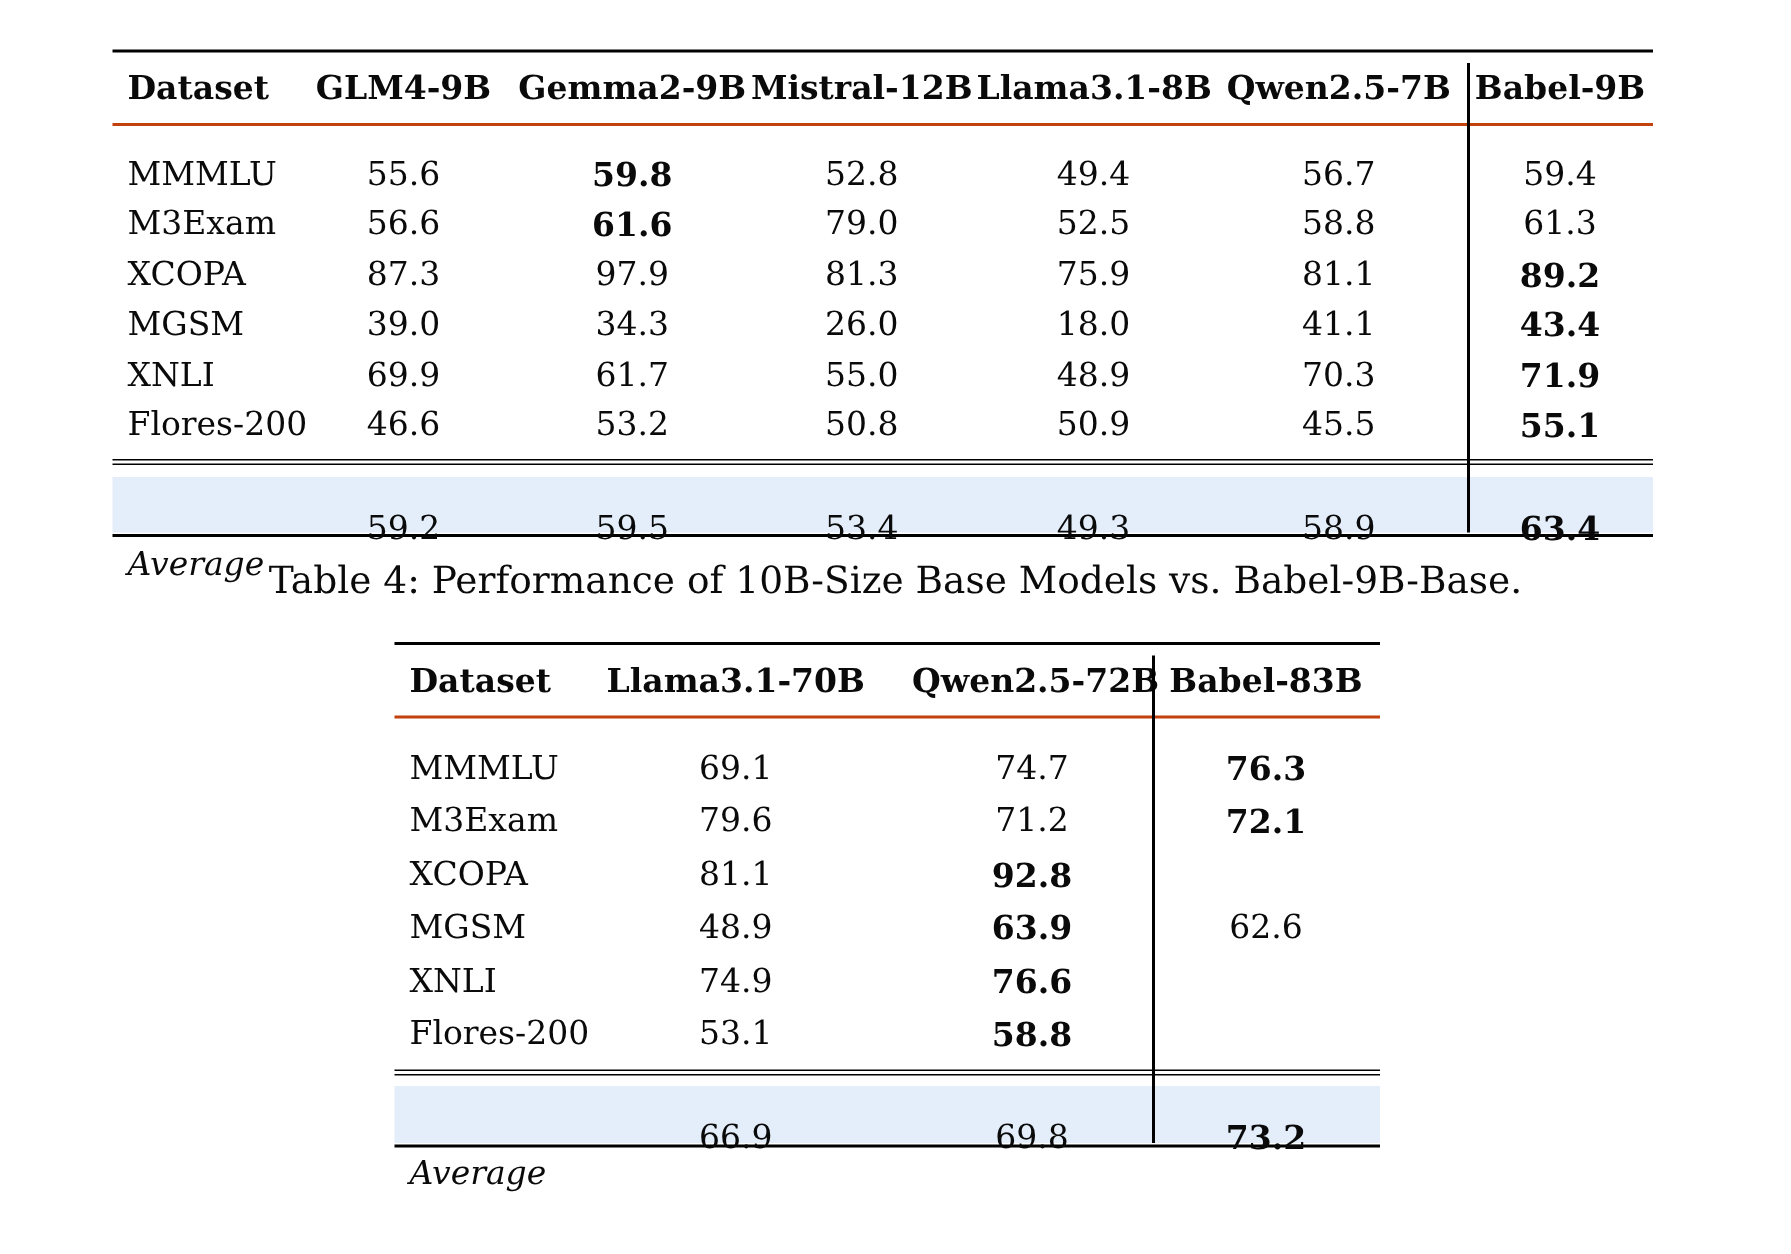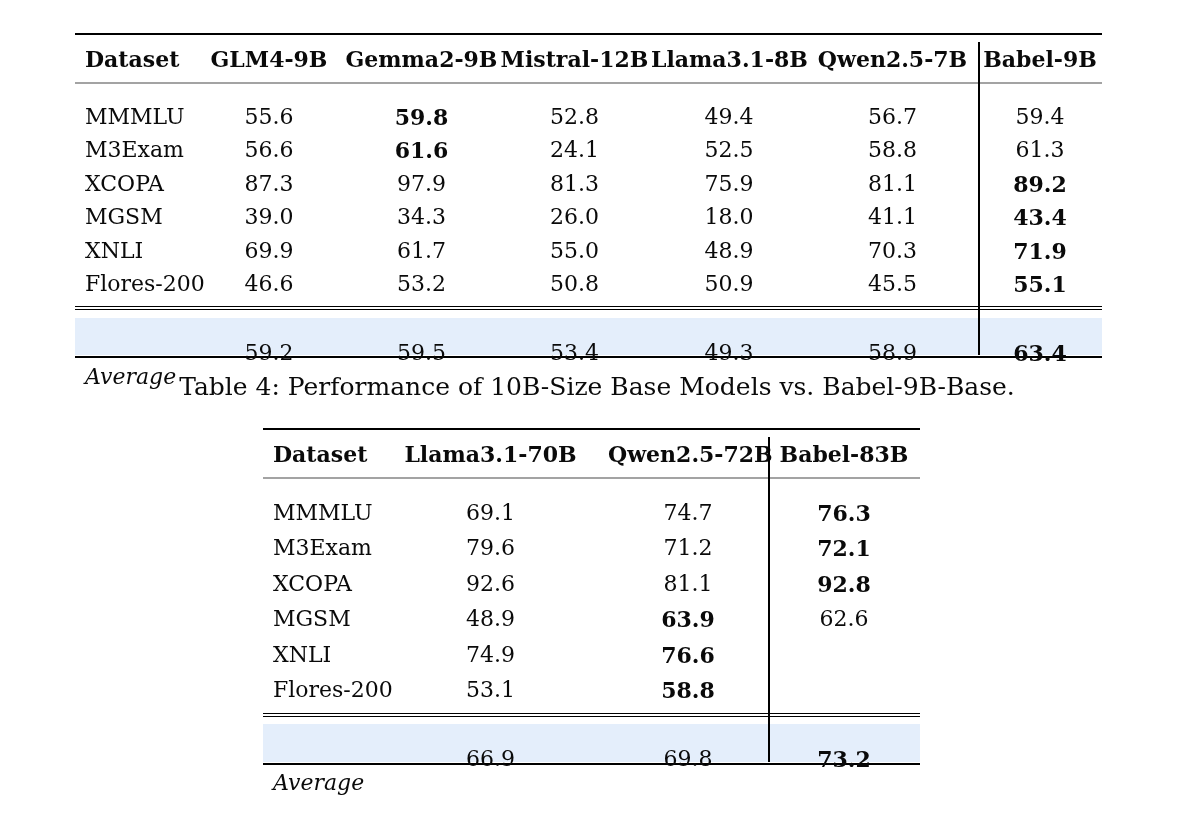--- a/index.html
+++ b/index.html
@@ -27,21 +27,21 @@
 
   .row {
     display: grid;
     align-items: center;
   }
   #t4 .row { grid-template-columns: 118px 152px 153px 153px 156px 171px 124px; }
   #t5 .row { grid-template-columns: 110px 235px 160px 152px; }
 
   .header-row {
     height: 47px;
-    border-bottom: 2px solid #a3a3a3;
+    border-bottom: 2px solid #c2410c;
     font-weight: bold;
   }
   .tbody { padding-top: 16px; }
   #t4 .body-row { height: 33.5px; }
   #t5 .body-row { height: 35.5px; }
 
   .cell {
     text-align: center;
     font-size: 22px;
     line-height: 1;
@@ -113,21 +113,21 @@
           <div class="cell b">59.8</div>
           <div class="cell">52.8</div>
           <div class="cell">49.4</div>
           <div class="cell">56.7</div>
           <div class="cell">59.4</div>
         </div>
         <div class="row body-row">
           <div class="cell ds">M3Exam</div>
           <div class="cell">56.6</div>
           <div class="cell b">61.6</div>
-          <div class="cell">24.1</div>
+          <div class="cell">79.0</div>
           <div class="cell">52.5</div>
           <div class="cell">58.8</div>
           <div class="cell">61.3</div>
         </div>
         <div class="row body-row">
           <div class="cell ds">XCOPA</div>
           <div class="cell">87.3</div>
           <div class="cell">97.9</div>
           <div class="cell">81.3</div>
           <div class="cell">75.9</div>
@@ -193,21 +193,20 @@
           <div class="cell b">76.3</div>
         </div>
         <div class="row body-row">
           <div class="cell ds">M3Exam</div>
           <div class="cell">79.6</div>
           <div class="cell">71.2</div>
           <div class="cell b">72.1</div>
         </div>
         <div class="row body-row">
           <div class="cell ds">XCOPA</div>
-          <div class="cell">92.6</div>
           <div class="cell">81.1</div>
           <div class="cell b">92.8</div>
         </div>
         <div class="row body-row">
           <div class="cell ds">MGSM</div>
           <div class="cell">48.9</div>
           <div class="cell b">63.9</div>
           <div class="cell">62.6</div>
         </div>
         <div class="row body-row">

